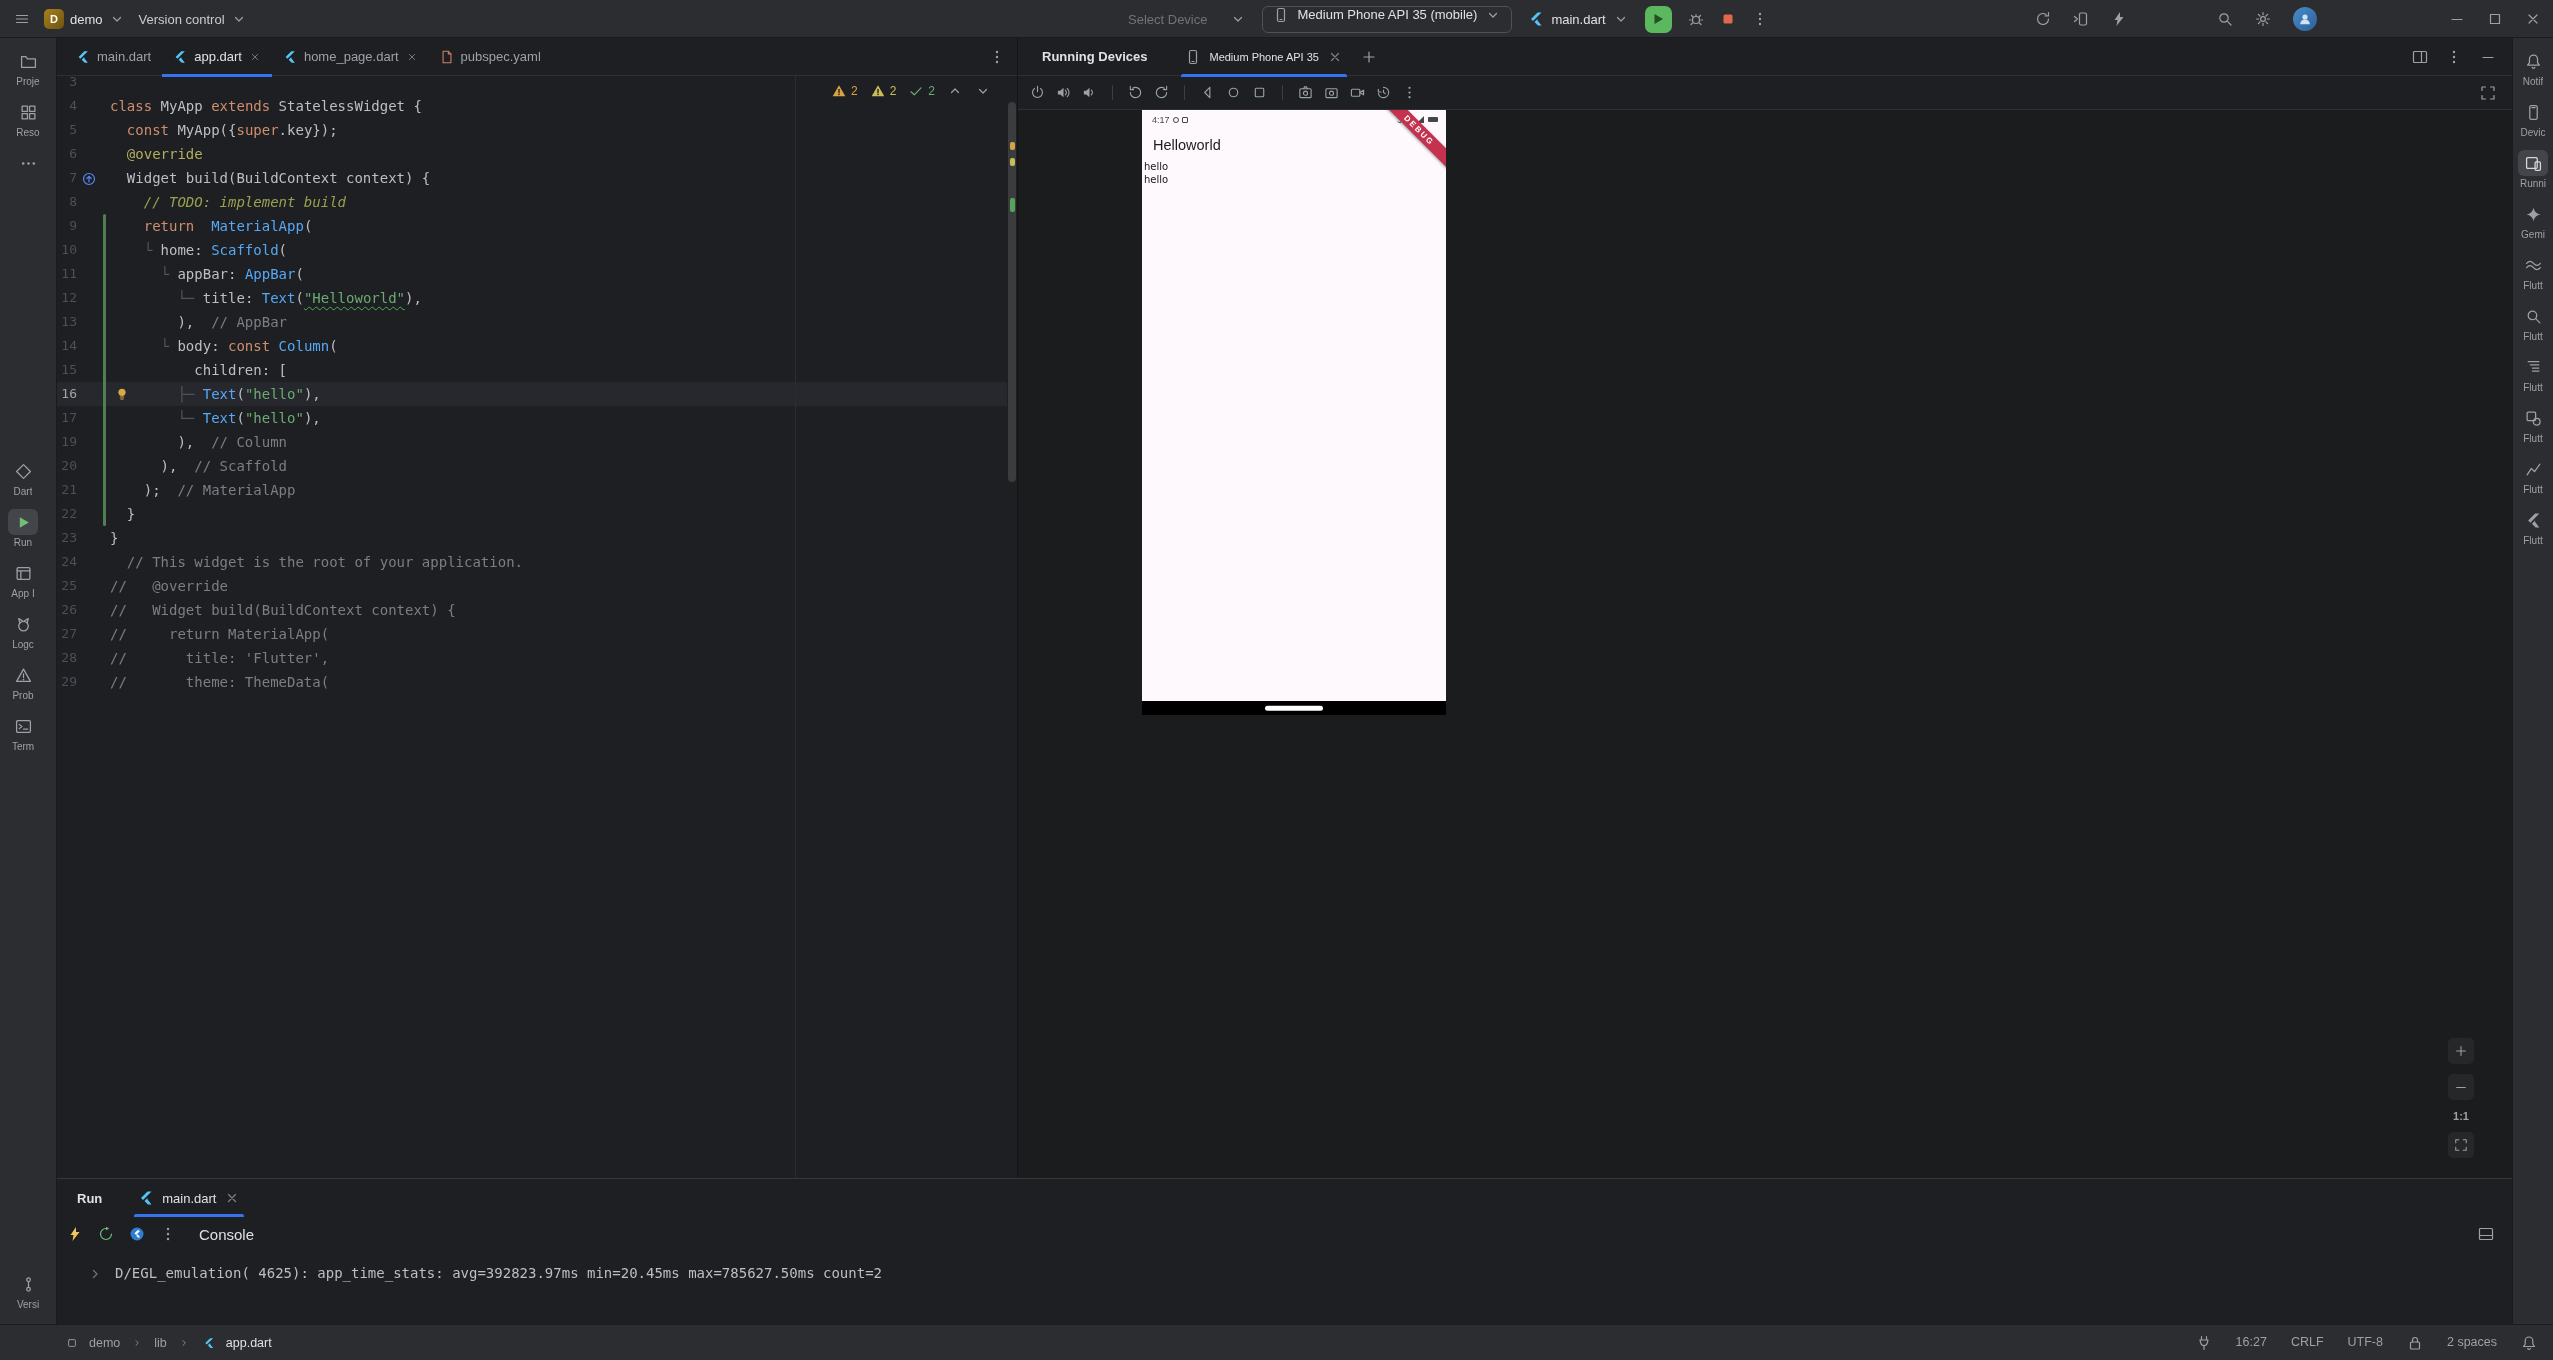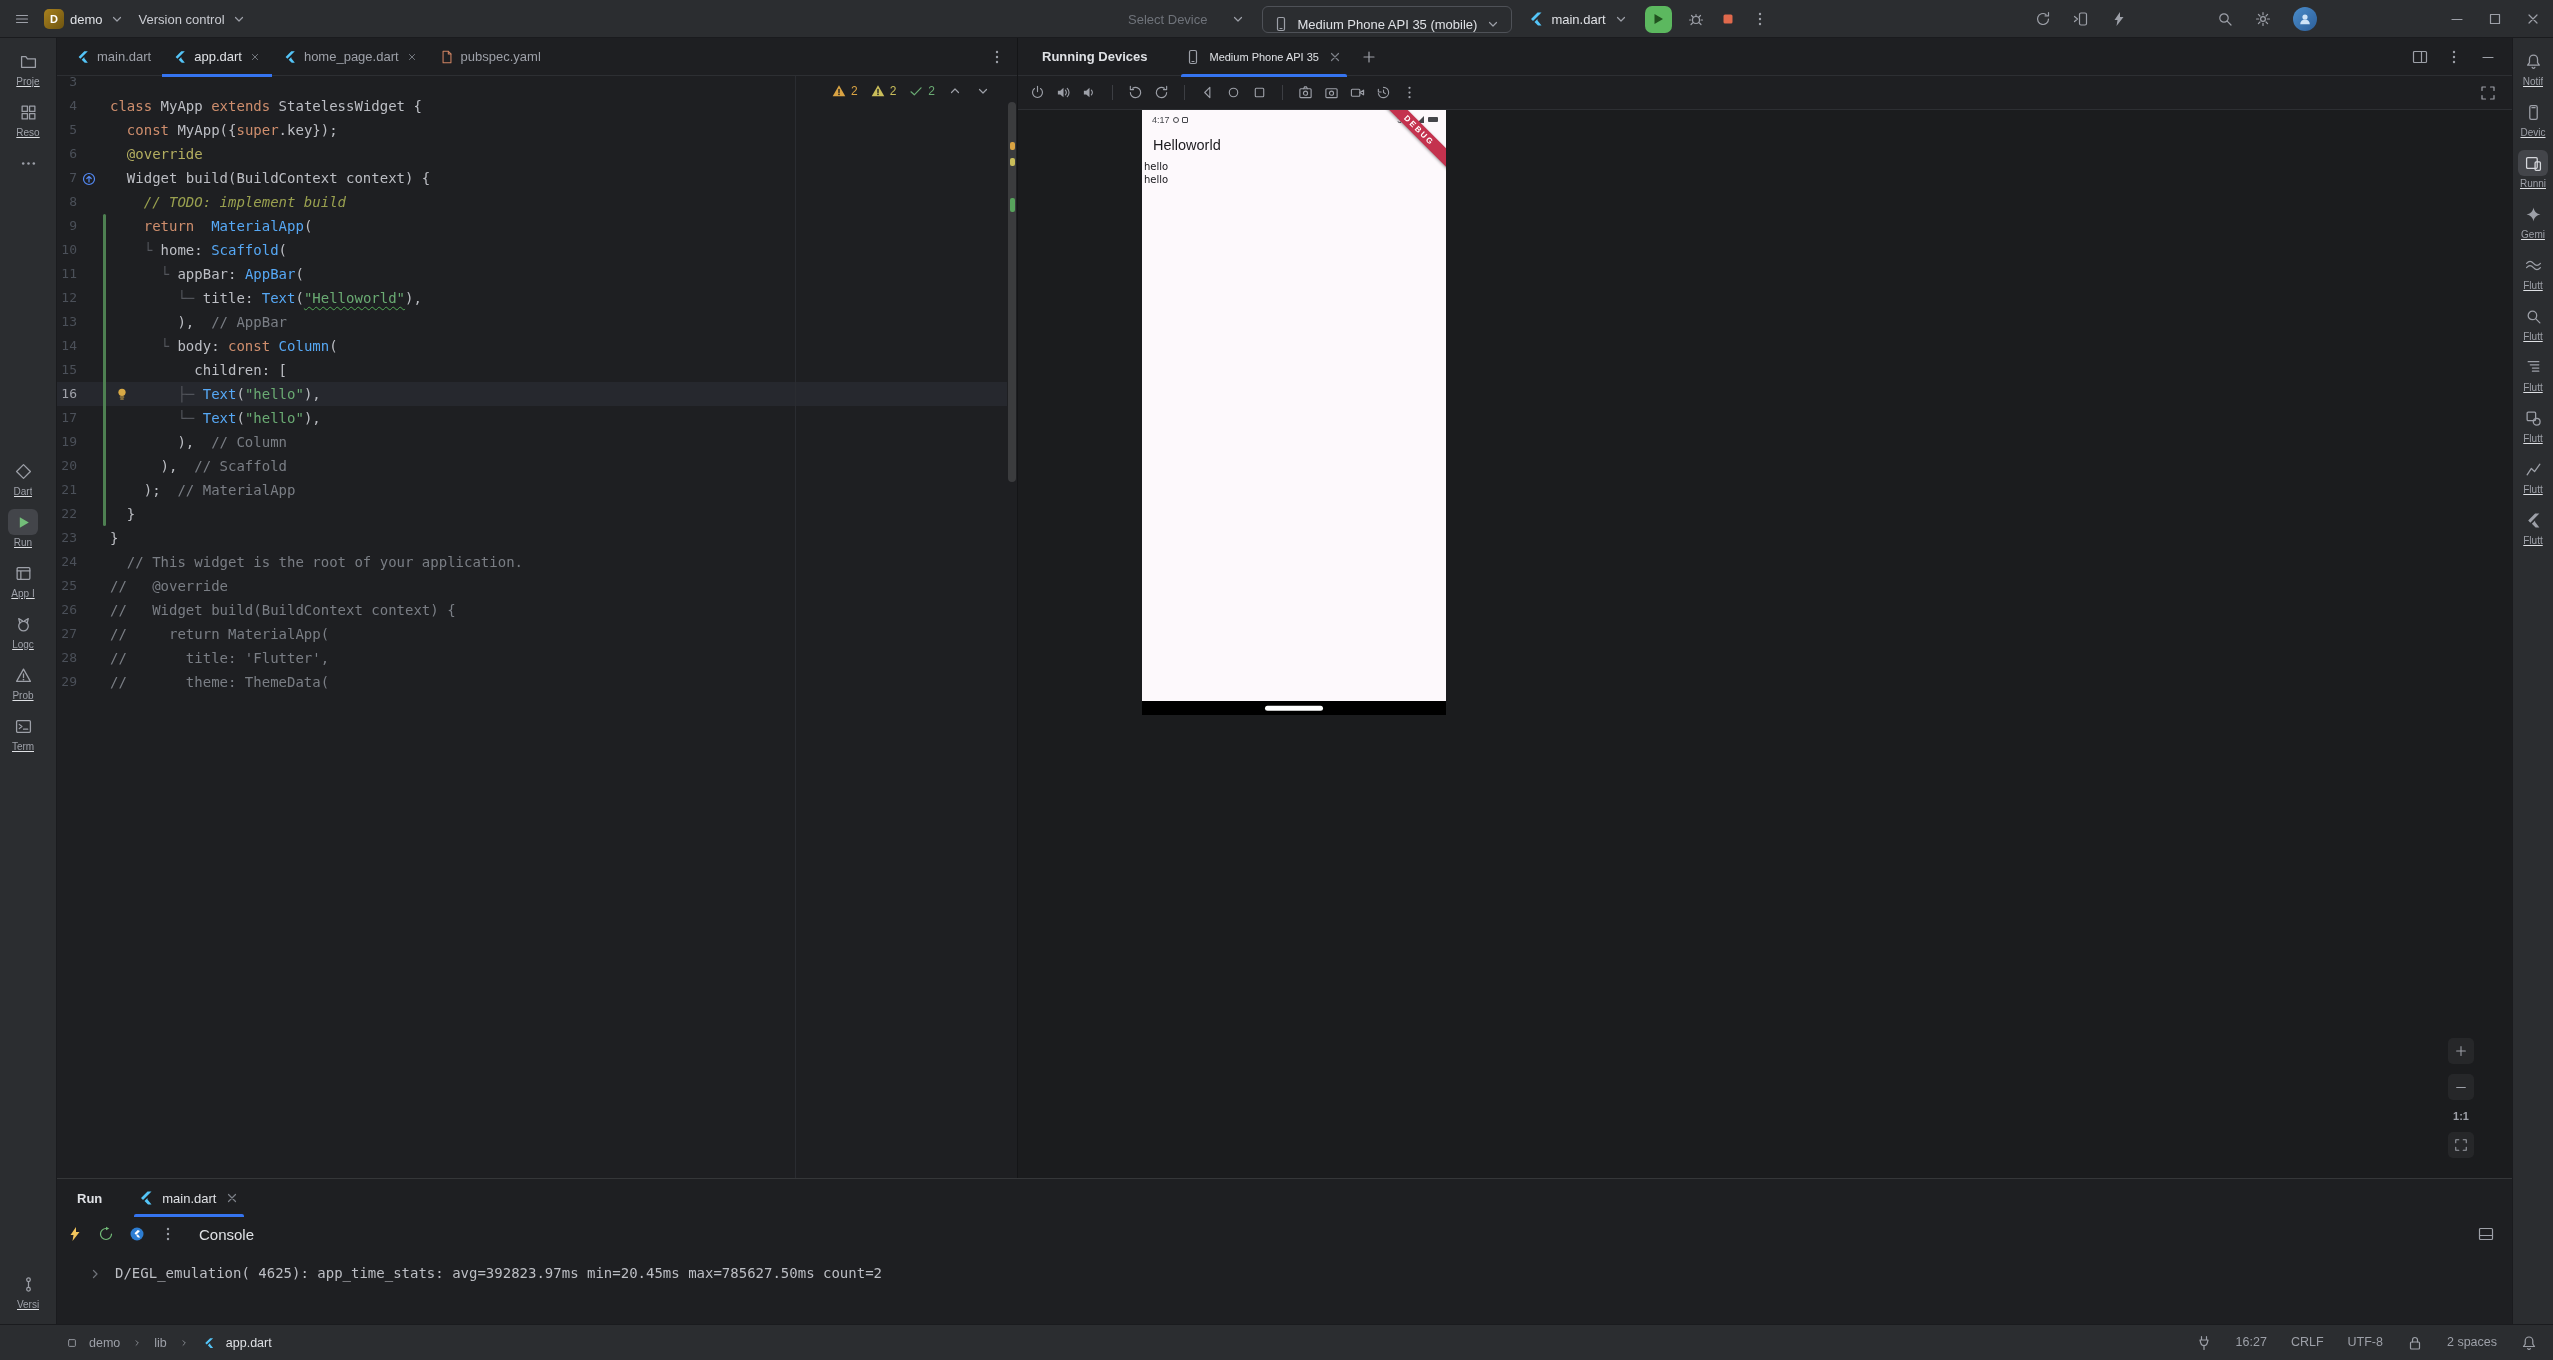--- a/index.html
+++ b/index.html
@@ -11,36 +11,36 @@
   .btn{cursor:pointer;}
 
   
   .titlebar{position:absolute;left:0;top:0;width:2553px;height:38px;background:#2b2d30;border-bottom:1px solid #1a1b1e;}
   .tb-left{position:absolute;left:14px;top:0;height:38px;display:flex;align-items:center;gap:14px;}
   .proj-chip,.vcs-chip{display:flex;align-items:center;gap:6px;font-size:13px;}
   .proj-avatar{width:20px;height:20px;border-radius:5px;background:linear-gradient(135deg,#a8811f,#6e5410);color:#fff;font-size:11px;font-weight:700;display:flex;align-items:center;justify-content:center;}
   .vcs-chip{color:#c9cbd1;}
   .tb-run{position:absolute;left:1128px;top:0;height:38px;display:flex;align-items:center;gap:16px;}
   .select-device{display:flex;align-items:center;gap:23px;font-size:13px;color:#6f737a;}
-  .device-pill{display:flex;align-items:flex-end;gap:8px;height:27px;padding:0 10px;border:1px solid #4e5157;border-radius:6px;font-size:13px;color:#dfe1e5;}
+  .device-pill{display:flex;align-items:flex-start;gap:8px;height:27px;padding:0 10px;border:1px solid #4e5157;border-radius:6px;font-size:13px;color:#dfe1e5;}
   .runconf{display:flex;align-items:center;gap:7px;font-size:13px;color:#dfe1e5;}
   .play-btn{width:27px;height:27px;border-radius:7px;background:#5cb85f;display:flex;align-items:center;justify-content:center;color:#20511f;}
   .stop-ic{color:#e0694c;}
   .tb-right{position:absolute;right:12px;top:0;height:38px;display:flex;align-items:center;gap:22px;}
   .tb-spacer1{width:46px;}
   .tb-spacer2{width:88px;}
   .avatar{width:24px;height:24px;border-radius:50%;background:linear-gradient(135deg,#4a8cca,#2d5f9a);display:flex;align-items:center;justify-content:center;}
 
   
   .leftstrip{position:absolute;left:0;top:38px;width:57px;height:1286px;background:#2b2d30;border-right:1px solid #1a1b1e;}
   .rightstrip{position:absolute;left:2512px;top:38px;width:41px;height:1286px;background:#2b2d30;border-left:1px solid #1a1b1e;}
   .strip-top{position:absolute;top:4px;left:0;right:0;}
   .strip-mid{position:absolute;top:414px;left:0;right:10px;}
   .strip-bot{position:absolute;bottom:8px;left:0;right:0;}
-  .stool{display:flex;flex-direction:column;align-items:center;gap:2px;padding:6px 0;cursor:pointer;text-decoration:underline;}
+  .stool{display:flex;flex-direction:column;align-items:center;gap:2px;padding:6px 0;cursor:pointer;}
   .sic{width:30px;height:26px;display:flex;align-items:center;justify-content:center;border-radius:6px;color:#9da0a8;}
   .sic.sel{background:#43454a;color:#d5d7dc;}
   .slabel{font-size:10px;color:#9da0a8;max-width:52px;overflow:hidden;white-space:nowrap;}
 
   
   .editor-pane{position:absolute;left:57px;top:38px;width:960px;height:1140px;background:#1e1f22;}
   .tabbar{position:relative;height:38px;display:flex;align-items:center;border-bottom:1px solid #2d2f33;padding-left:8px;}
   .etab{display:flex;align-items:center;gap:7px;height:38px;padding:0 11px;font-size:13px;color:#9da0a8;position:relative;cursor:pointer;}
   .etab.active{color:#dfe1e5;}
   .etab.active::after{content:"";position:absolute;left:0;right:0;bottom:-1px;height:3px;background:#3574f0;}

